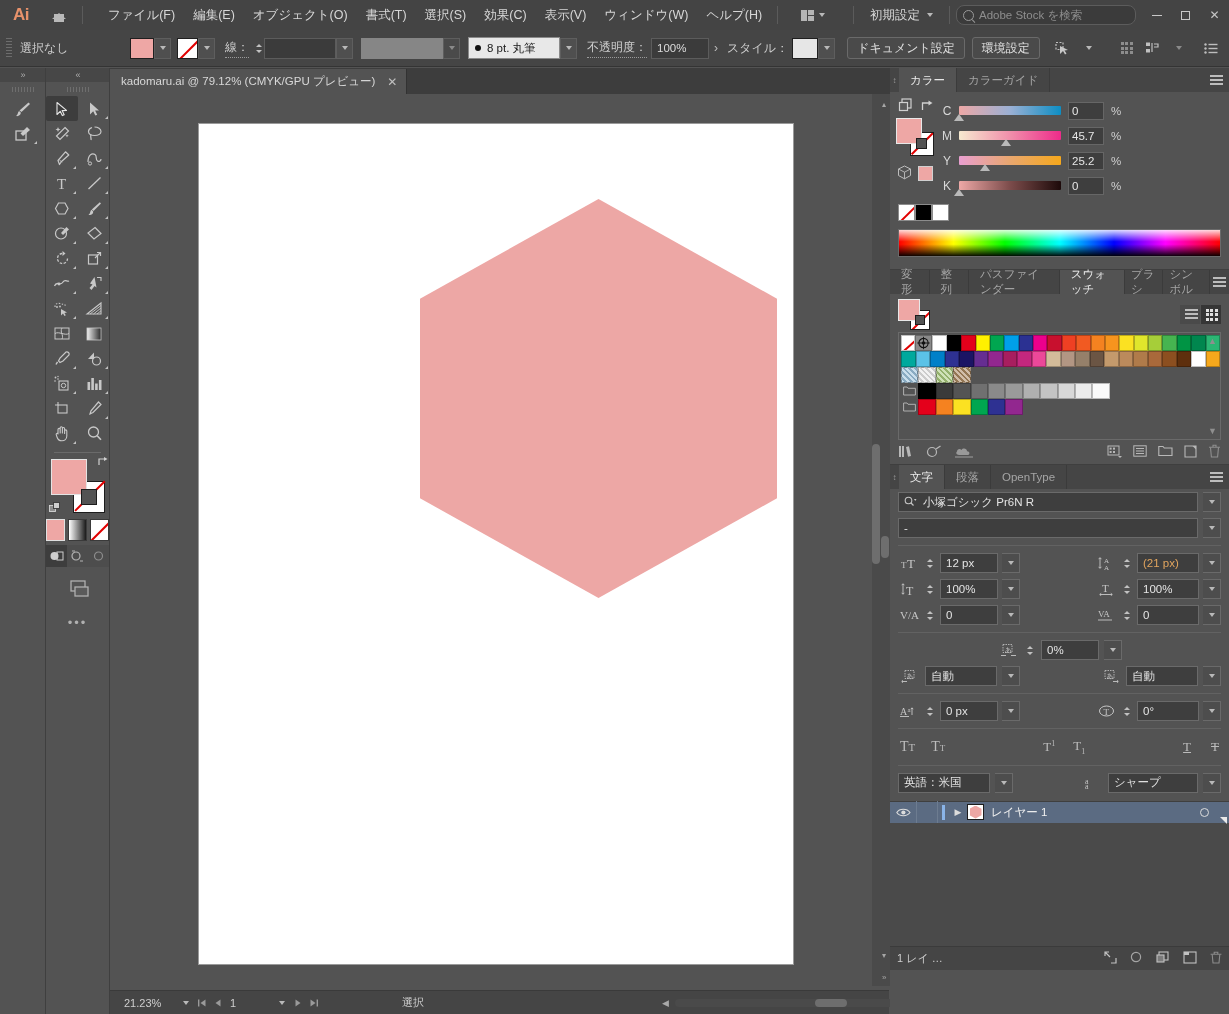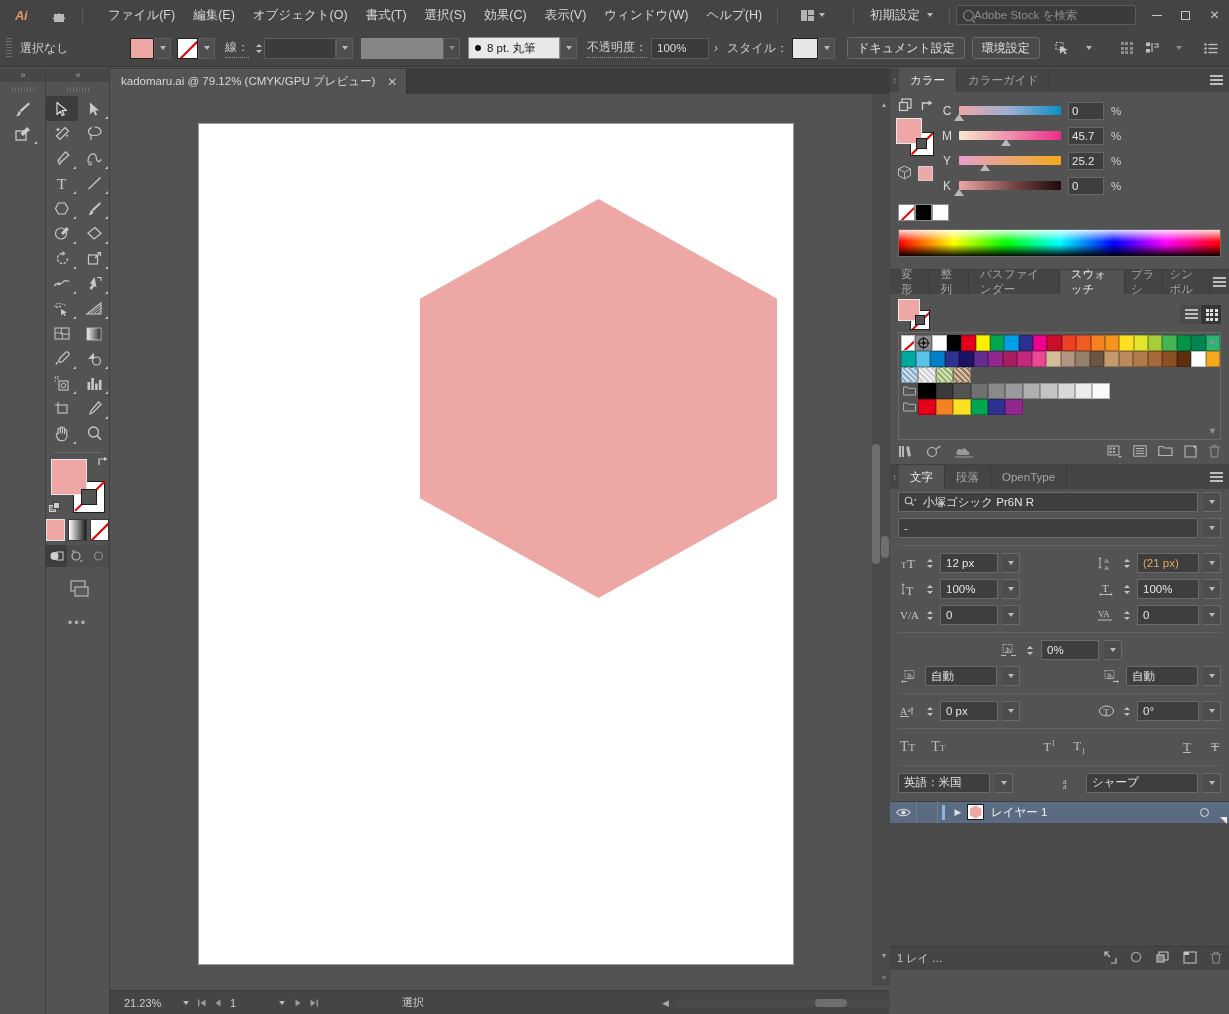--- a/index.html
+++ b/index.html
@@ -15,21 +15,21 @@
   .app { position: relative; width: 1229px; height: 1014px; }
 
   
   .menubar {
     position: absolute; top: 0; left: 0; width: 1229px; height: 30px;
     background: #444444;
     display: flex; align-items: center;
   }
   .ai-logo {
     width: 42px; height: 30px; display: flex; align-items: center; justify-content: center;
-    color: #e8926b; font-weight: bold; font-size: 13px; font-style: italic;
+    color: #e8926b; font-weight: bold; font-size: 17px; 
     letter-spacing: -0.5px;
   }
   .home-btn { width: 34px; height: 30px; display:flex; align-items:center; justify-content:center; }
   .home-ico { width: 15px; height: 14px; position: relative; }
   .home-ico:before {
     content:''; position:absolute; left:0; top:5px; width:0; height:0;
     border-left:7.5px solid transparent; border-right:7.5px solid transparent;
     border-bottom:6px solid #b9b9b9;
   }
   .home-ico:after {
@@ -41,22 +41,22 @@
     padding: 4px 9px; font-size: 12.5px; color: #d7d7d7; white-space: nowrap;
   }
   .arrange-btn { display:flex; align-items:center; gap:4px; padding: 3px 7px; margin-left:10px;}
   .arrange-ico { width:14px; height:11px; display:grid; grid-template-columns:6px 6px; grid-template-rows:5px 5px; gap:1px; }
   .arrange-ico i { background:#b4b4b4; display:block; }
   .arrange-ico i:nth-child(1){ grid-row: span 2; }
   .caret { width:0;height:0;border-left:3.5px solid transparent;border-right:3.5px solid transparent;border-top:4px solid #b9b9b9; }
   .menubar-right { margin-left:auto; display:flex; align-items:center; height:30px; }
   .workspace-sel { display:flex; align-items:center; gap:7px; padding:0 10px; font-size:12.5px; color:#d7d7d7;}
   .stock-search {
-    width:180px; height:20px; background:#3b3b3b; border:1px solid #5c5c5c; border-radius:2px;
-    display:flex; align-items:center; padding:0 6px; margin-right:6px;
+    width:180px; height:20px; background:#3b3b3b; border:1px solid #5c5c5c; border-radius:8px;
+    display:flex; align-items:center; padding:0 6px; gap:5px; margin-right:6px;
   }
   .stock-search span { color:#8e8e8e; font-size:11.5px; }
   .mag { width:11px;height:11px;border:1.4px solid #9a9a9a;border-radius:50%; position:relative; flex:none;}
   .mag:after{content:'';position:absolute;width:1.4px;height:4px;background:#9a9a9a;right:-1px;bottom:-3px;transform:rotate(-45deg);}
   .winbtns { display:flex; height:30px; }
   .winbtn { width:29px; height:30px; display:flex; align-items:center; justify-content:center; color:#c8c8c8; font-size:12px; }
   .wb-min { width:10px;height:1px;background:#c8c8c8; }
   .wb-max { width:9px;height:9px;border:1px solid #c8c8c8; }
 
   
@@ -1398,21 +1398,21 @@
         <div class="cr-dd">
             <div class="caret"></div>
           </div>
         <div style="flex:1"></div>
         <span class="cr-icon">
           <svg width="19" height="14" viewBox="0 0 19 14">
               <text x="2" y="8" font-family="Liberation Serif, serif" font-size="8" fill="#c7c7c7">a</text>
               <text x="2" y="13" font-family="Liberation Serif, serif" font-size="8" fill="#c7c7c7">a</text>
             </svg>
         </span>
-        <div class="cr-field" style="width:112px">シャープ</div>
+        <div class="cr-field" style="width:90px">シャープ</div>
         <div class="cr-dd">
             <div class="caret"></div>
           </div>
       </div>
     </div>
 
     <div class="sectionsep"></div>
 
 
     <div>

